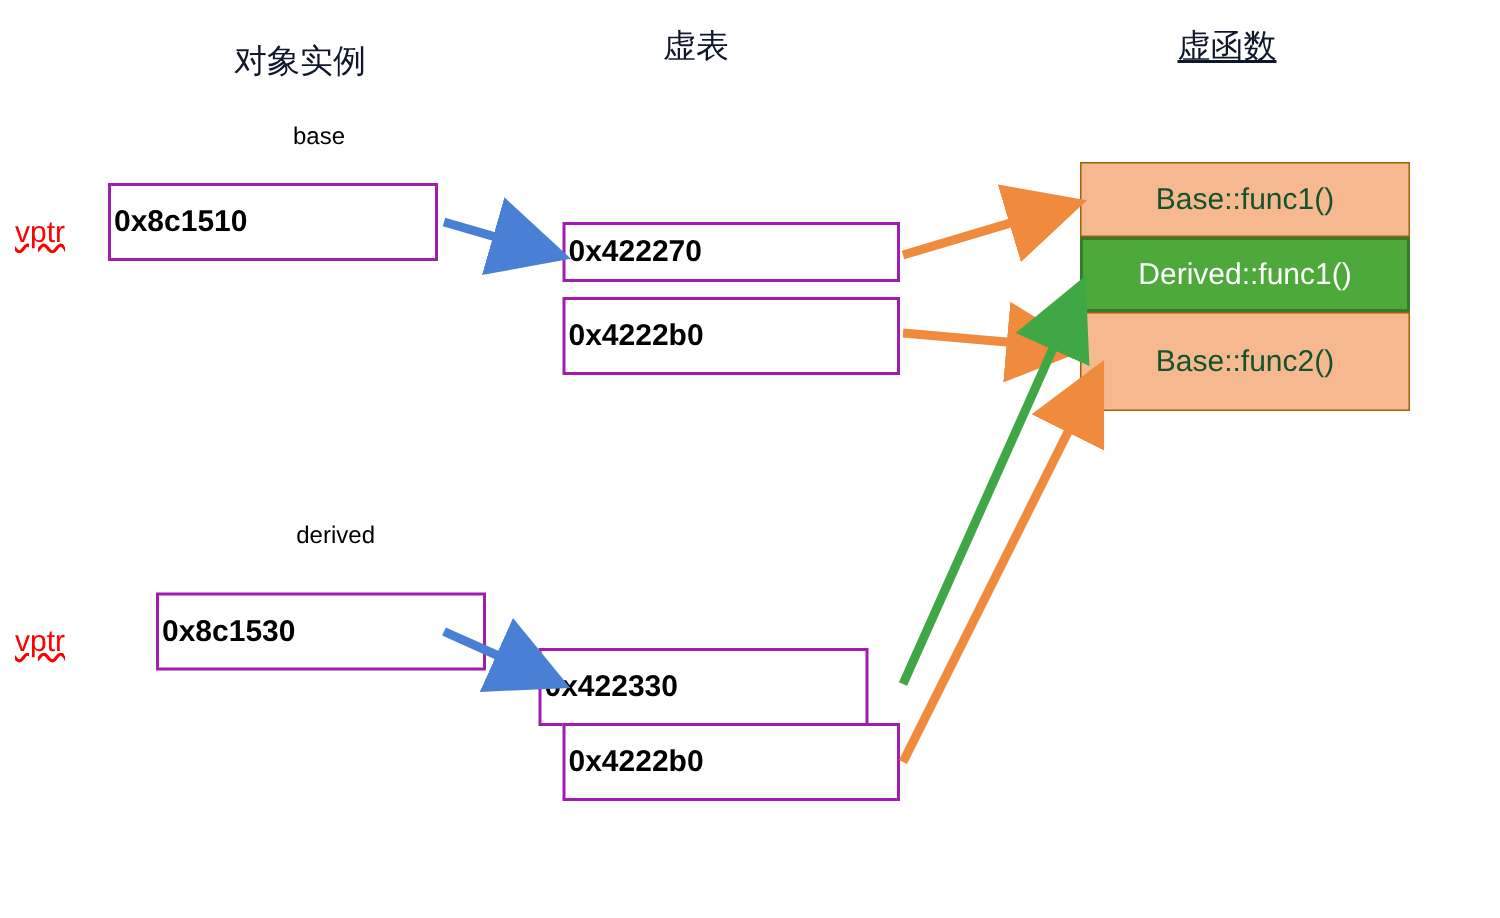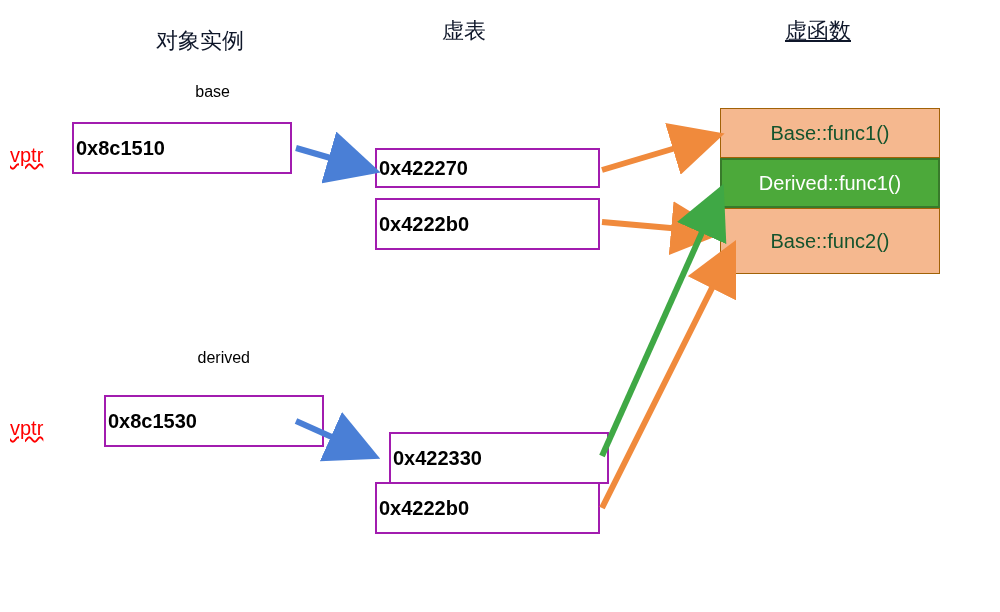--- a/index.html
+++ b/index.html
@@ -85,21 +85,21 @@
 <div class="vptr-label" style="left:10px; top:144px;">vptr</div>
 <div class="cell" style="left:72px; top:122px; width:220px; height:52px;">0x8c1510</div>
 
 <div class="cell" style="left:375px; top:148px; width:225px; height:40px;">0x422270</div>
 <div class="cell" style="left:375px; top:198px; width:225px; height:52px;">0x4222b0</div>
 
 <div class="sublabel" style="left:150px; top:349px; width:100px;">derived</div>
 <div class="vptr-label" style="left:10px; top:417px;">vptr</div>
 <div class="cell" style="left:72px; top:395px; width:220px; height:52px;margin-left:32px;">0x8c1530</div>
 
-<div class="cell" style="left:389px; top:432px; width:220px; height:52px;">0x422330</div>
+<div class="cell" style="left:359px; top:432px; width:220px; height:52px;">0x422330</div>
 <div class="cell" style="left:375px; top:482px; width:225px; height:52px;">0x4222b0</div>
 
 <div class="funcbox-orange" style="left:720px; top:108px; width:220px; height:50px;">Base::func1()</div>
 <div class="funcbox-green" style="left:720px; top:158px; width:220px; height:50px;">Derived::func1()</div>
 <div class="funcbox-orange" style="left:720px; top:208px; width:220px; height:66px;">Base::func2()</div>
 
 <svg class="arrows">
   <defs>
     <marker id="arr-blue" viewBox="0 0 12 12" refX="10" refY="6" markerWidth="9" markerHeight="9" orient="auto-start-reverse">
       <path d="M 0 0 L 12 6 L 0 12 z" fill="#4a7fd6"></path>

